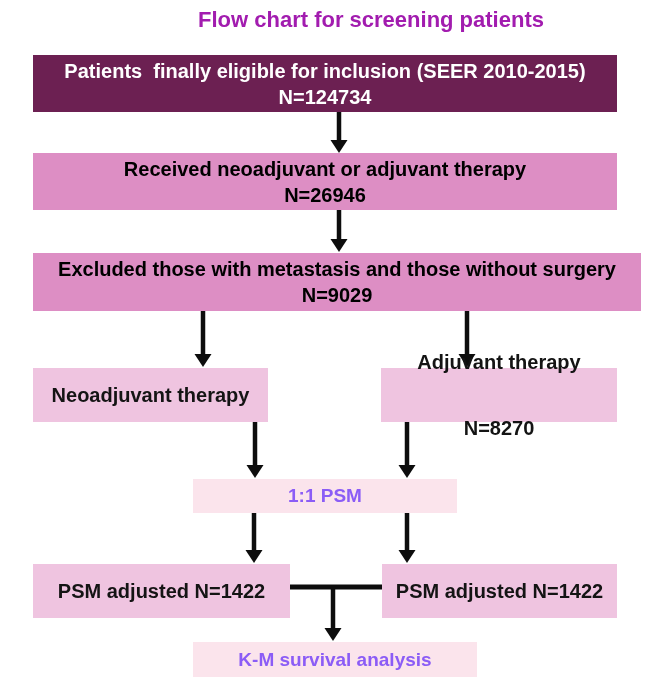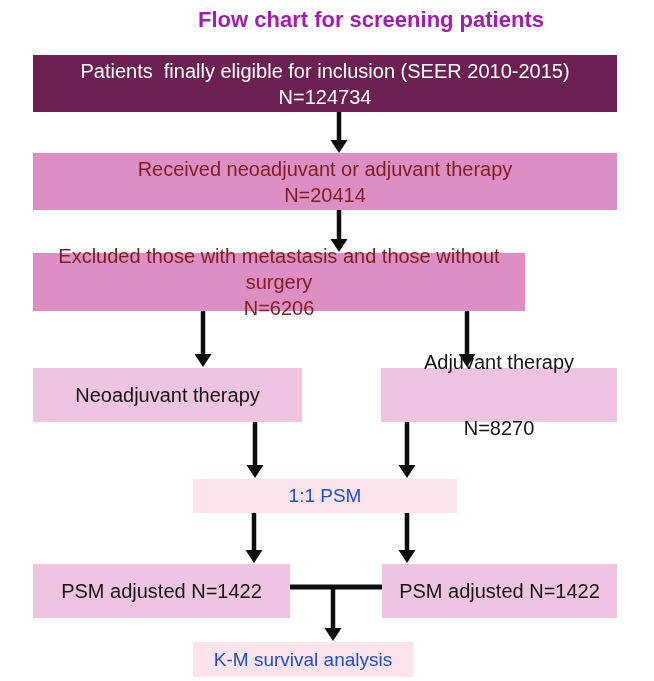--- a/index.html
+++ b/index.html
@@ -18,25 +18,25 @@
     letter-spacing:0px;
     padding-left:44px;
   }
   .box{
     position:absolute;
     display:flex;flex-direction:column;
     justify-content:center;align-items:center;
     text-align:center;
     box-sizing:border-box;
   }
-  .box span{display:block;white-space:pre-wrap;}
+  .box span{display:block;white-space:pre-wrap;font-weight:bold;}
   .dark{background:#6C2052;color:#ffffff;}
-  .mid{background:#DD8EC4;color:#7f1d1d;}
+  .mid{background:#DD8EC4;color:#000000;}
   .light{background:#EFC4E0;color:#141414;}
-  .pale{background:#FBE4EC;color:#1d4ed8;text-align:right;}
+  .pale{background:#FBE4EC;color:#8b5cf6;text-align:right;}
   .f20{font-size:20px;line-height:26px;}
   .f19{font-size:19px;line-height:24px;}
   .arrows{position:absolute;inset:0;z-index:0;}
   .box{z-index:1;}
 </style>
 </head>
 <body>
 
 <div class="canvas">
 
@@ -93,46 +93,46 @@
 
   <div class="title">Flow chart for screening patients</div>
 
   <div class="box dark f20" style="left:33px;top:55px;width:584px;height:57px;">
     <span>Patients  finally eligible for inclusion (SEER 2010-2015)</span>
     <span>N=124734</span>
   </div>
 
   <div class="box mid f20" style="left:33px;top:153px;width:584px;height:57px;">
     <span>Received neoadjuvant or adjuvant therapy</span>
-    <span>N=20414</span>
+    <span>N=26946</span>
   </div>
 
-  <div class="box mid f20" style="left:33px;top:253px;width:492px;height:58px;">
+  <div class="box mid f20" style="left:33px;top:253px;width:608px;height:58px;">
     <span>Excluded those with metastasis and those without surgery</span>
-    <span>N=6206</span>
+    <span>N=9029</span>
   </div>
 
-  <div class="box light f20" style="left:33px;top:368px;width:269px;height:54px;align-items:center;">
+  <div class="box light f20" style="left:33px;top:368px;width:235px;height:54px;align-items:center;">
     <span>Neoadjuvant therapy</span>
   </div>
 
   <div class="box light f20" style="left:381px;top:368px;width:236px;height:54px;gap:40px;">
     <span>Adjuvant therapy</span>
     <span>N=8270</span>
   </div>
 
   <div class="box pale f19" style="left:193px;top:479px;width:264px;height:34px;">
     <span>1:1 PSM</span>
   </div>
 
   <div class="box light f20" style="left:33px;top:564px;width:257px;height:54px;">
     <span>PSM adjusted N=1422</span>
   </div>
 
   <div class="box light f20" style="left:382px;top:564px;width:235px;height:54px;">
     <span>PSM adjusted N=1422</span>
   </div>
 
-  <div class="box pale f19" style="left:193px;top:642px;width:220px;height:35px;">
+  <div class="box pale f19" style="left:193px;top:642px;width:284px;height:35px;">
     <span>K-M survival analysis</span>
   </div>
 
 </div>
 
 </body></html>

